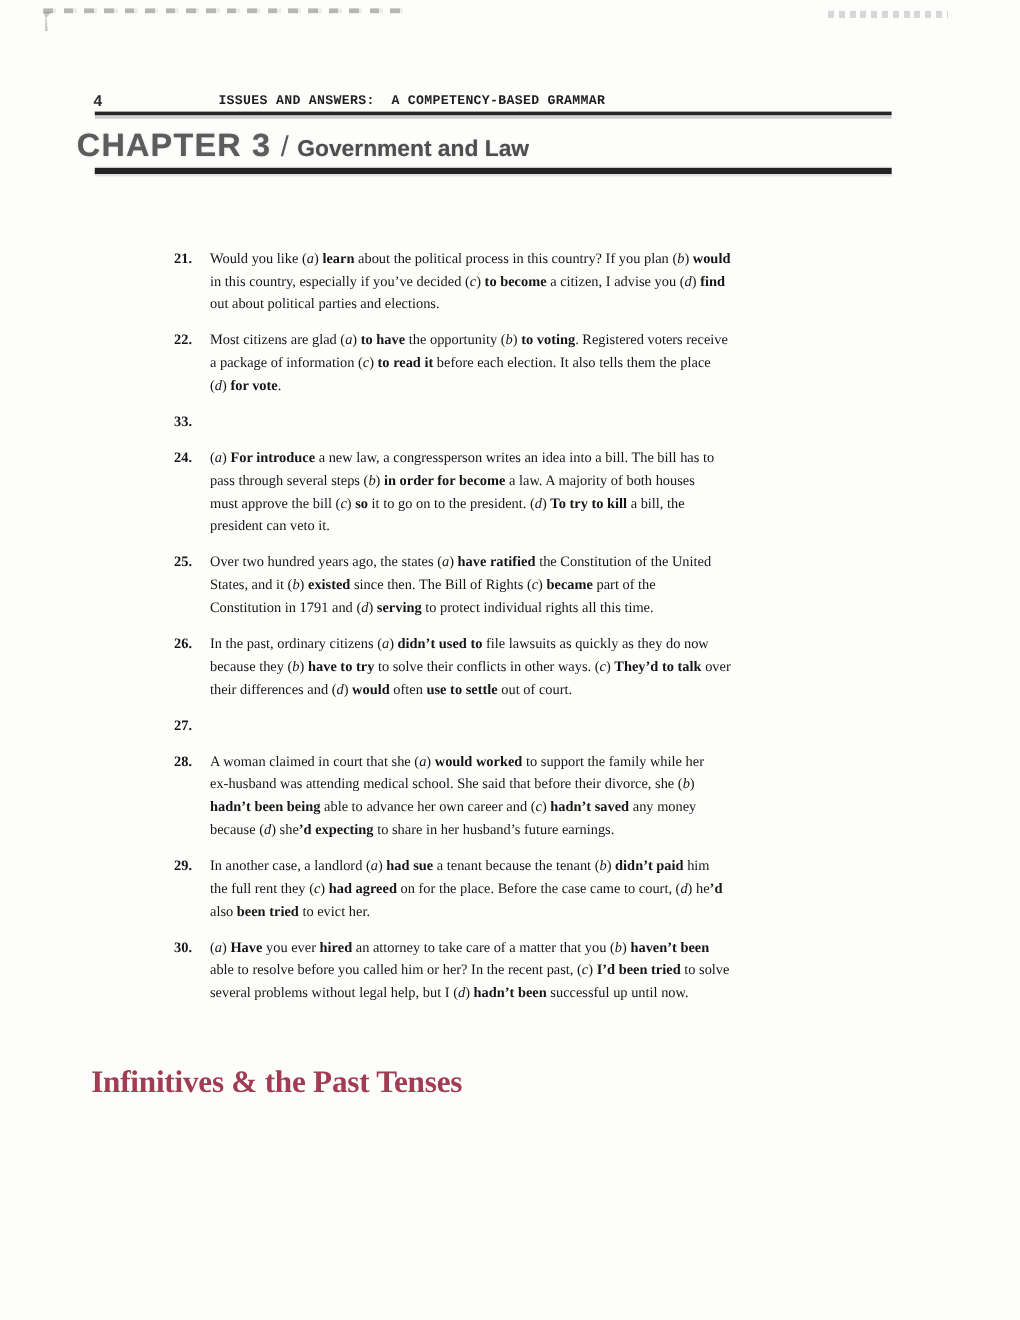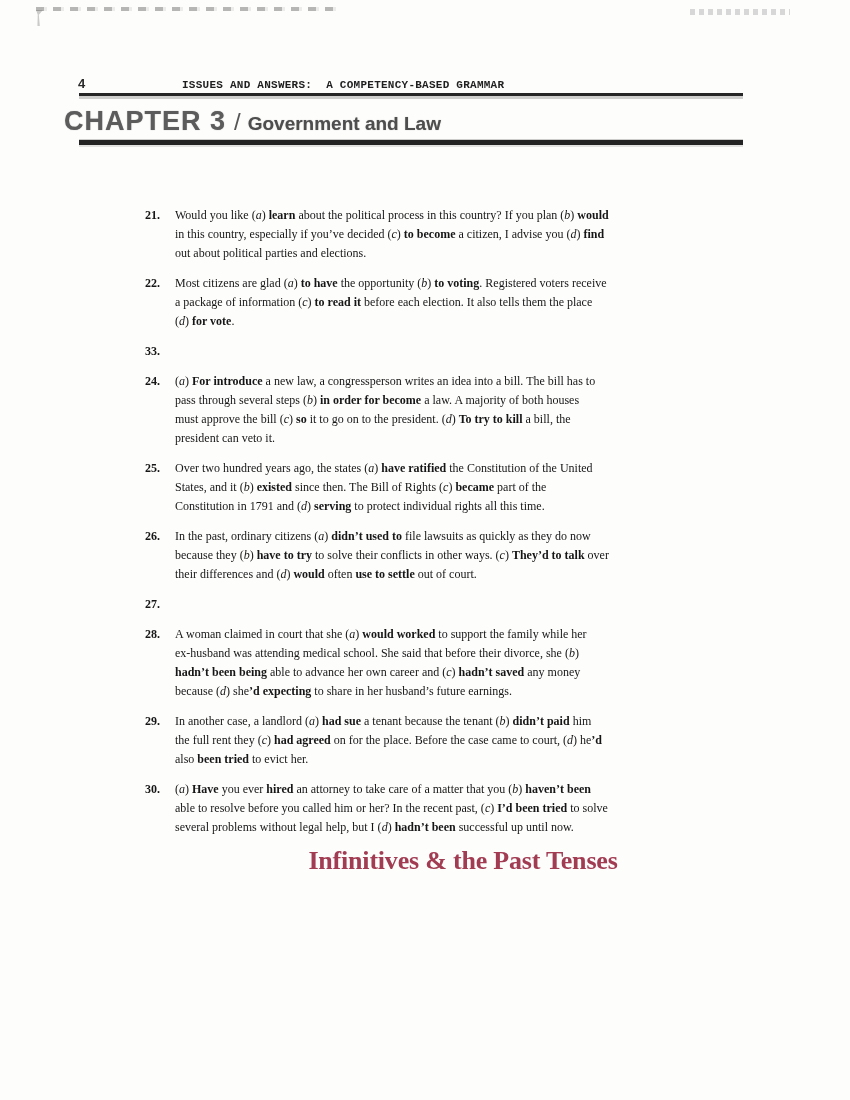--- a/index.html
+++ b/index.html
@@ -80,23 +80,23 @@
   }
   .item { display: flex; margin-bottom: 11px; }
   .item .num {
     flex: none; width: 30px; font-weight: bold;
   }
   .item .itext { white-space: nowrap; }
   .item b { font-weight: bold; }
   .item i { font-style: italic; }
 
   .footer-title {
-    position: absolute; top: 846px; left: 0; width: 850px;
+    position: absolute; top: 887px; left: 0; width: 850px;
     box-sizing: border-box; padding-left: 76px;
-    text-align: center;
+    text-align: left;
     font-family: "Liberation Serif", serif;
     font-weight: bold; font-size: 26px; letter-spacing: -.2px;
     color: #a23c53;
   }
 </style>
 </head>
 <body>
 
 <div class="artifact-1"></div>
 <div class="artifact-2"></div>

